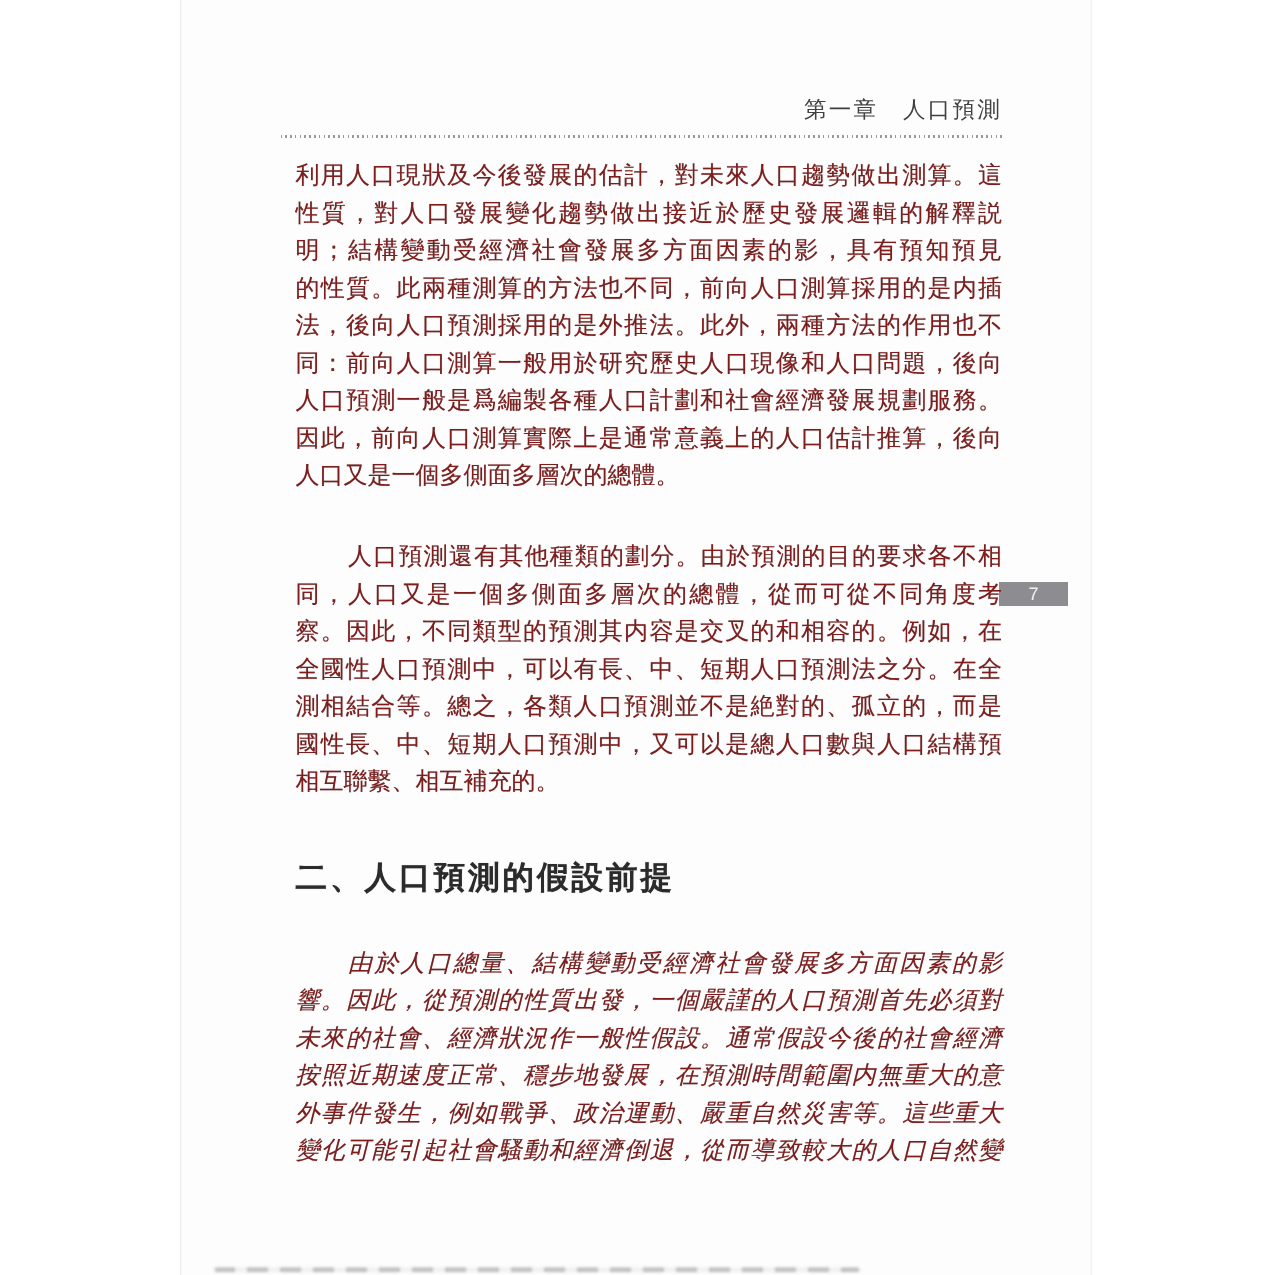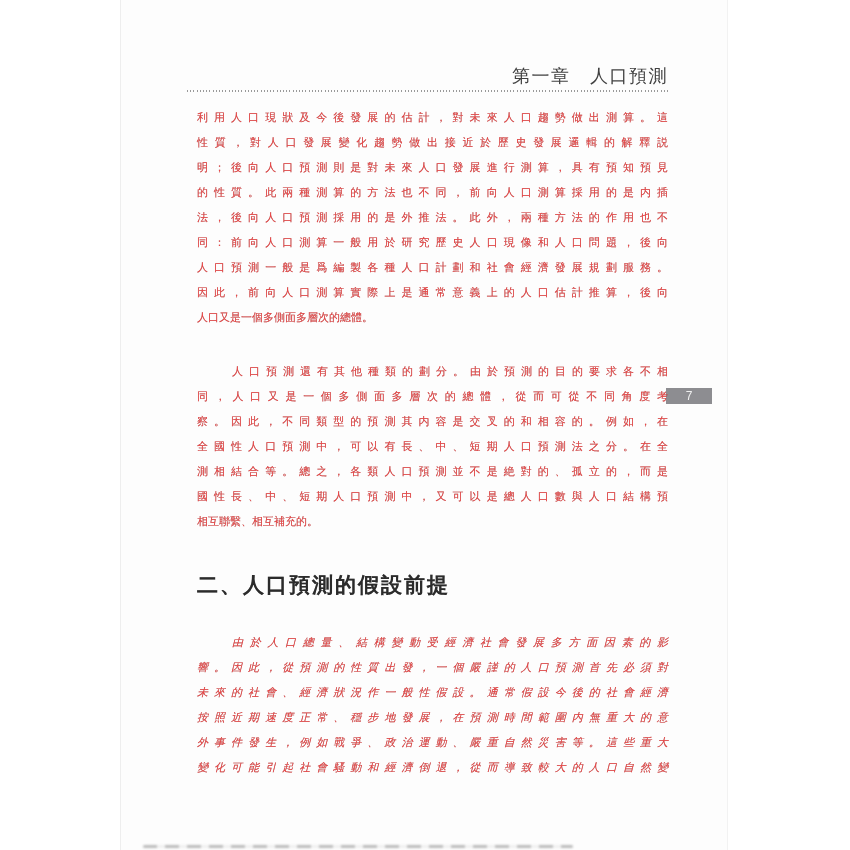--- a/index.html
+++ b/index.html
@@ -9,34 +9,34 @@
     font-family:"Liberation Serif","DejaVu Serif",serif;
   }
   .scan-page {
     position:absolute; left:120px; top:0; width:606px; height:850px;
     background:#fdfdfd;
     border-left:1px solid #eeeeee;
     border-right:1px solid #f2f2f2;
   }
   .running-head {
     position:absolute; left:187px; top:64px; width:481px;
-    text-align:right; font-size:18px; letter-spacing:1.5px;
+    text-align:right; font-size:15px; letter-spacing:1.5px;
     color:#414141;
   }
   .dotted-rule {
     position:absolute; left:187px; top:90px; width:481px; height:2px;
     background-image:repeating-linear-gradient(to right,#8f8f8f 0 1px,transparent 1px 3.2px);
     opacity:.9;
   }
   .para { position:absolute; left:197px; width:471px; }
   #p1 { top:105px; }
   #p2 { top:359px; }
   #p3 { top:630px;font-style:italic; }
   .tline {
-    height:25px; line-height:25px; font-size:11px; color:#ef4444;
+    height:25px; line-height:25px; font-size:16px; color:#7f1d1d;
     text-align:justify; text-align-last:justify;
     text-shadow:0 0 .5px rgba(70,70,70,.55);
   }
   .tline.short { text-align-last:left; }
   .tline.indent { padding-left:35px; }
   .section-heading {
     position:absolute; left:197px; top:571px; width:471px;
     font-family:"Liberation Sans","DejaVu Sans",sans-serif;
     font-weight:700; font-size:21px; letter-spacing:2px; color:#2b2b2b;
     text-shadow:0 0 .5px rgba(50,50,50,.5);
@@ -58,21 +58,21 @@
 
 <div class="scan-page"></div>
 
 <div class="running-head">第一章　人口預測</div>
 
 <div class="dotted-rule"></div>
 
 <div id="p1" class="para">
     <div class="tline">利用人口現狀及今後發展的估計，對未來人口趨勢做出測算。這</div>
     <div class="tline">性質，對人口發展變化趨勢做出接近於歷史發展邏輯的解釋説</div>
-    <div class="tline">明；後向人口預測則是對未來人口發展進行測算，具有預知預見</div>
+    <div class="tline">明；結構變動受經濟社會發展多方面因素的影，具有預知預見</div>
     <div class="tline">的性質。此兩種測算的方法也不同，前向人口測算採用的是内插</div>
     <div class="tline">法，後向人口預測採用的是外推法。此外，兩種方法的作用也不</div>
     <div class="tline">同：前向人口測算一般用於研究歷史人口現像和人口問題，後向</div>
     <div class="tline">人口預測一般是爲編製各種人口計劃和社會經濟發展規劃服務。</div>
     <div class="tline">因此，前向人口測算實際上是通常意義上的人口估計推算，後向</div>
     <div class="tline short">人口又是一個多側面多層次的總體。</div>
   </div>
 
 <div class="page-number-badge">7</div>
 

